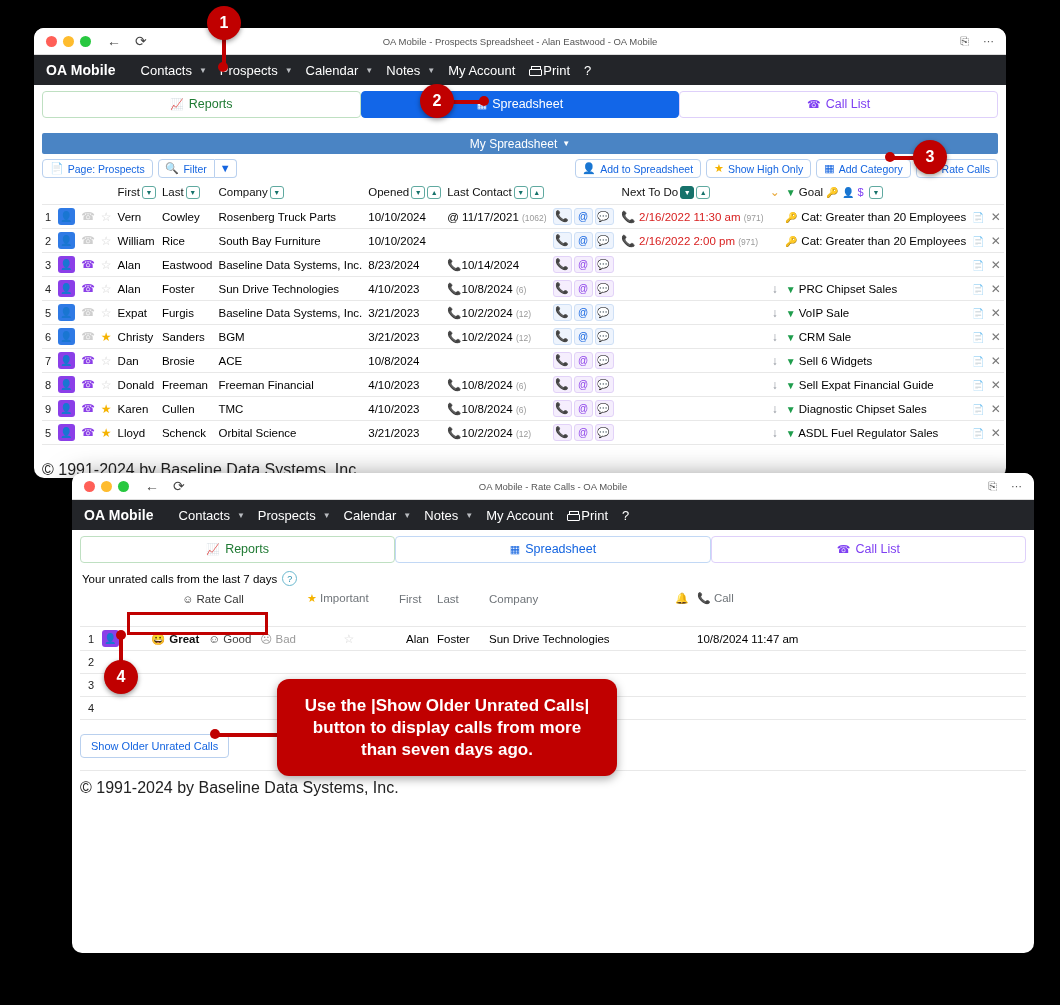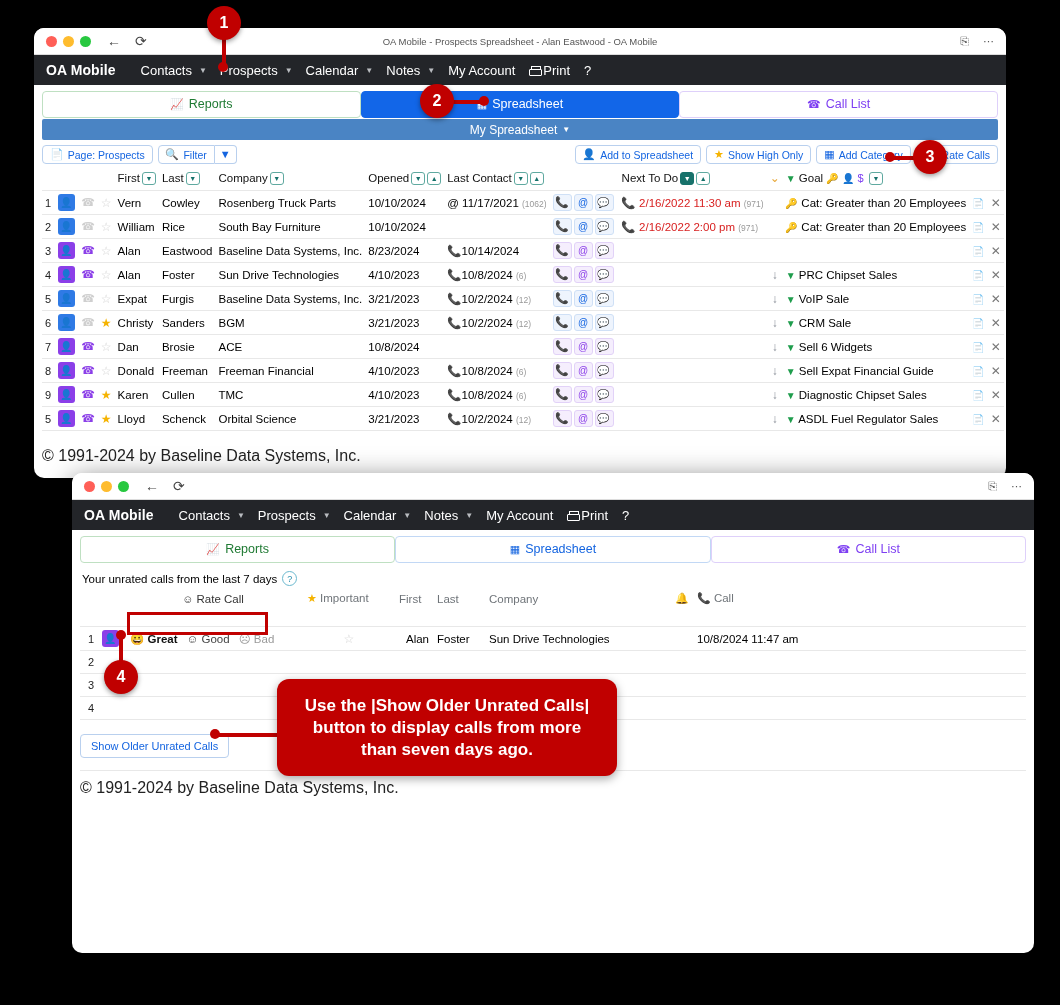--- a/index.html
+++ b/index.html
@@ -64,21 +64,21 @@
   }
   .tab.reports { color:#1f7a33; border-color:#bfe0c2; }
   .tab.sheet   { color:#1565e0; border-color:#c2d8f5; }
   .tab.sheet.active { background:#1266e8; color:#fff; border-color:#1266e8; }
   .tab.calls   { color:#7e3ff2; border-color:#ded0fa; }
 
   .ic { font-size:11px; line-height:1; }
 
   
   .bluebar {
-    margin:1px 8px 0 8px; height:21px; background:#4a84c4; color:#fff;
+    margin:15px 8px 0 8px; height:21px; background:#4a84c4; color:#fff;
     display:flex; align-items:center; justify-content:center;
     font-size:12px; border-radius:2px; gap:5px;
   }
 
   
   .btnbar { display:flex; align-items:center; padding:5px 8px 0 8px; font-size:11px; }
   .btn {
     border:1px solid #b9d0ee; border-radius:4px; background:#fff; color:#1565e0;
     padding:3px 7px; display:flex; align-items:center; gap:4px; white-space:nowrap;
     height:19px; font-size:10.5px;
@@ -486,20 +486,21 @@
   <div class="titlebar">
     <div class="tl-dots">
       <span class="dot red"></span>
       <span class="dot yellow"></span>
       <span class="dot green"></span>
     </div>
     <div class="nav-arrows">
       <span>←</span>
       <span>⟳</span>
     </div>
+    <div class="win-title">OA Mobile - Rate Calls - OA Mobile</div>
     <div class="tb-right">
       <span class="ico">⎘</span>
       <span class="ico">⋯</span>
     </div>
   </div>
 
   <div class="appbar">
     <span class="brand">OA Mobile</span>
     <span class="navitem">Contacts</span>
     <span class="caret">▼</span>
@@ -560,21 +561,21 @@
         <th>
           <span style="color:#1f9d4d;font-size:11px">📞</span>
           <span>Call</span>
         </th>
       </tr>
     </thead>
     <tbody id="w2-rows">
           <tr>
             <td class="rownum">1</td>
             <td><span class="chip purple">👤</span></td>
-            <td style="text-align:left"><span class="ratebox">
+            <td style="text-align:right"><span class="ratebox">
                 <span class="rate-great">😀 Great</span>
                 <span class="rate-good">☺ Good</span>
                 <span class="rate-bad">☹ Bad</span>
               </span></td>
             <td style="text-align:center"><span class="star-grey">☆</span></td>
             <td style="text-align:right">Alan</td>
             <td>Foster</td>
             <td>Sun Drive Technologies</td>
             <td></td>
             <td>10/8/2024 11:47 am</td>

